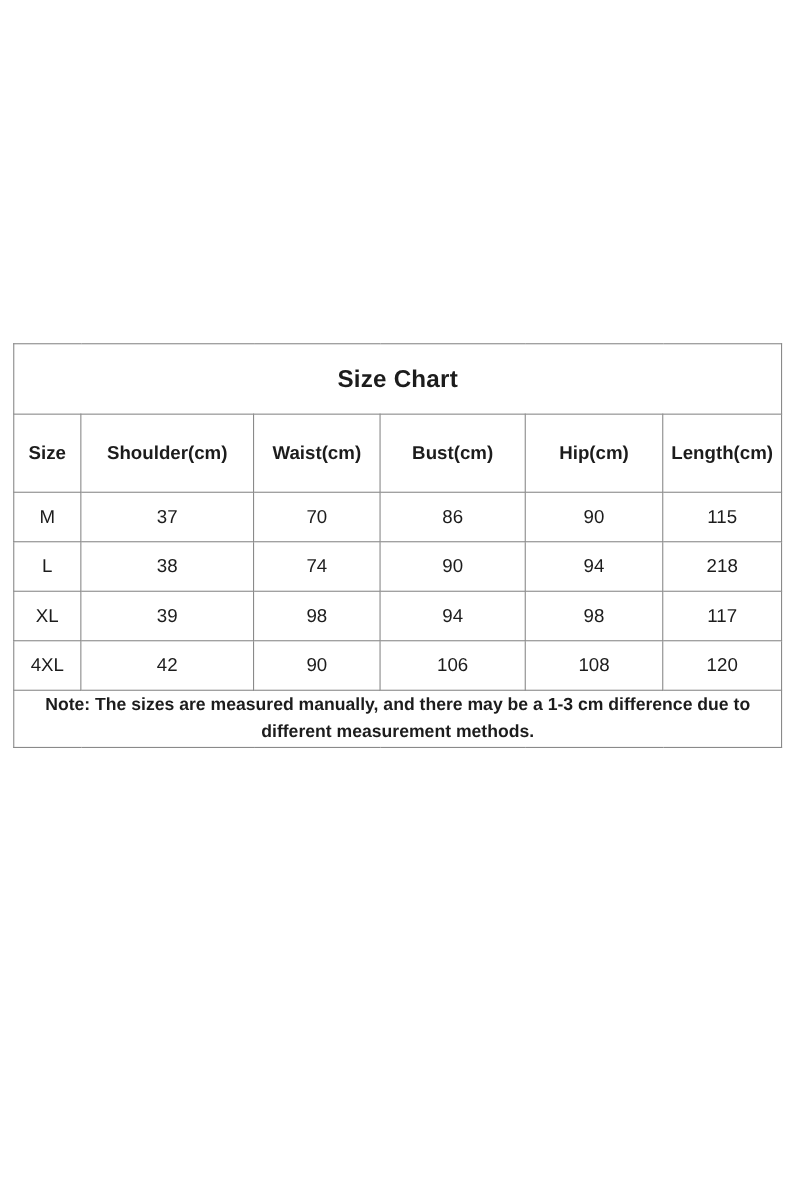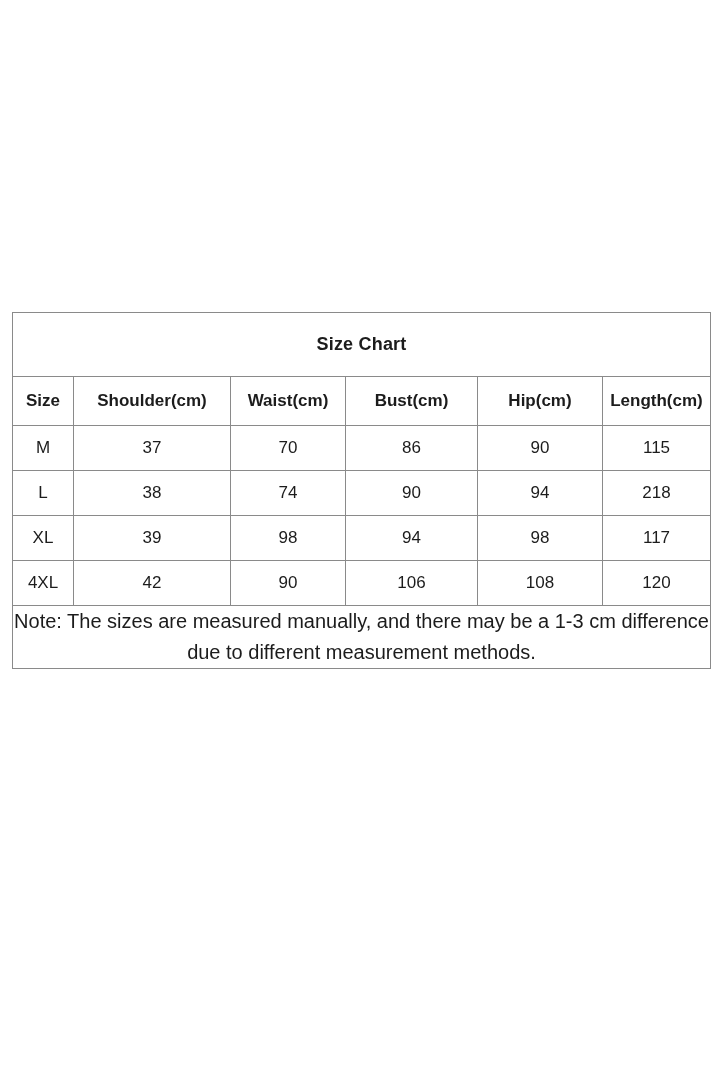--- a/index.html
+++ b/index.html
@@ -34,38 +34,38 @@
   table.size-table th {
     border: 1px solid var(--border-color);
     text-align: center;
     vertical-align: middle;
     padding: 0;
     background: var(--bg-color);
     overflow: hidden;
   }
   .title-cell {
     height: 64px;
-    font-size: 18px;
+    font-size: 22px;
     font-weight: 700;
     letter-spacing: 0.2px;
   }
   .header-row th {
-    height: 49px;
+    height: 71px;
     font-size: 17px;
     font-weight: 700;
   }
   .data-row td {
     height: 45px;
     font-size: 17px;
     font-weight: 400;
   }
   .note-cell {
     height: 52px;
-    font-size: 20px;
-    font-weight: 400;
+    font-size: 16px;
+    font-weight: 700;
     line-height: 1.55;
     padding: 3px 4px;
   }
 </style>
 </head>
 <body>
 
 <div class="canvas">
   <table class="size-table">
     <colgroup>

